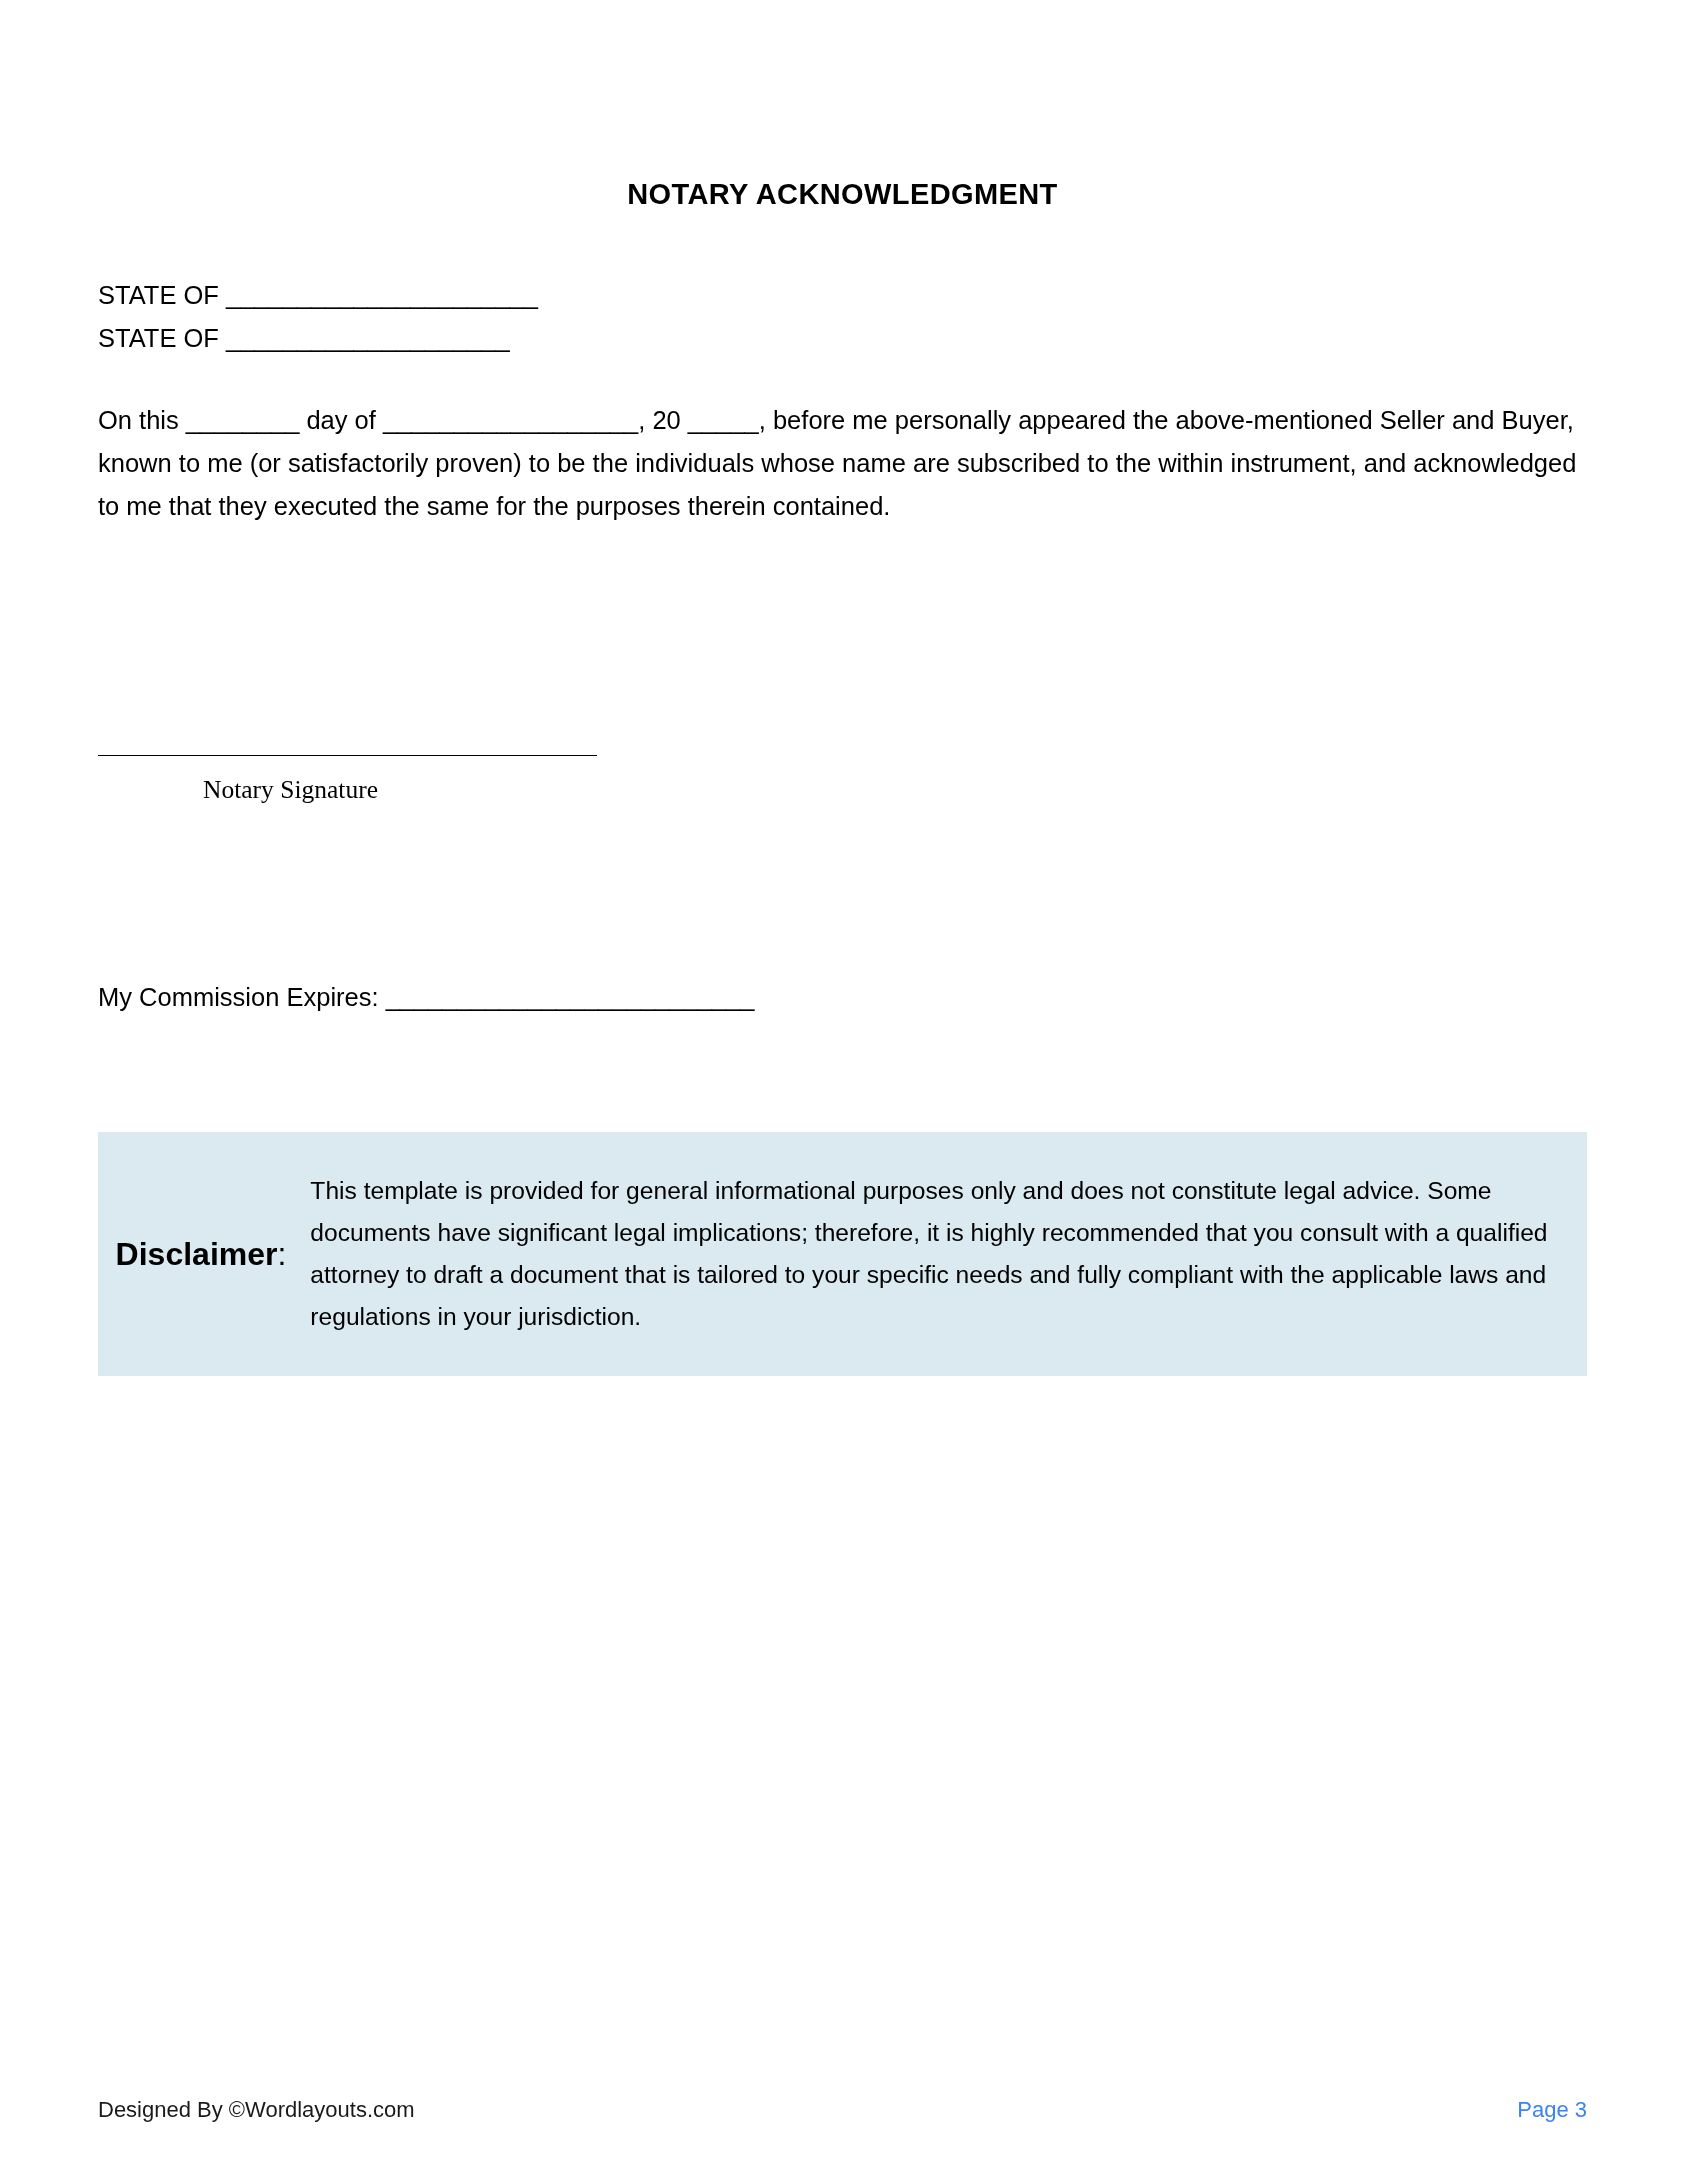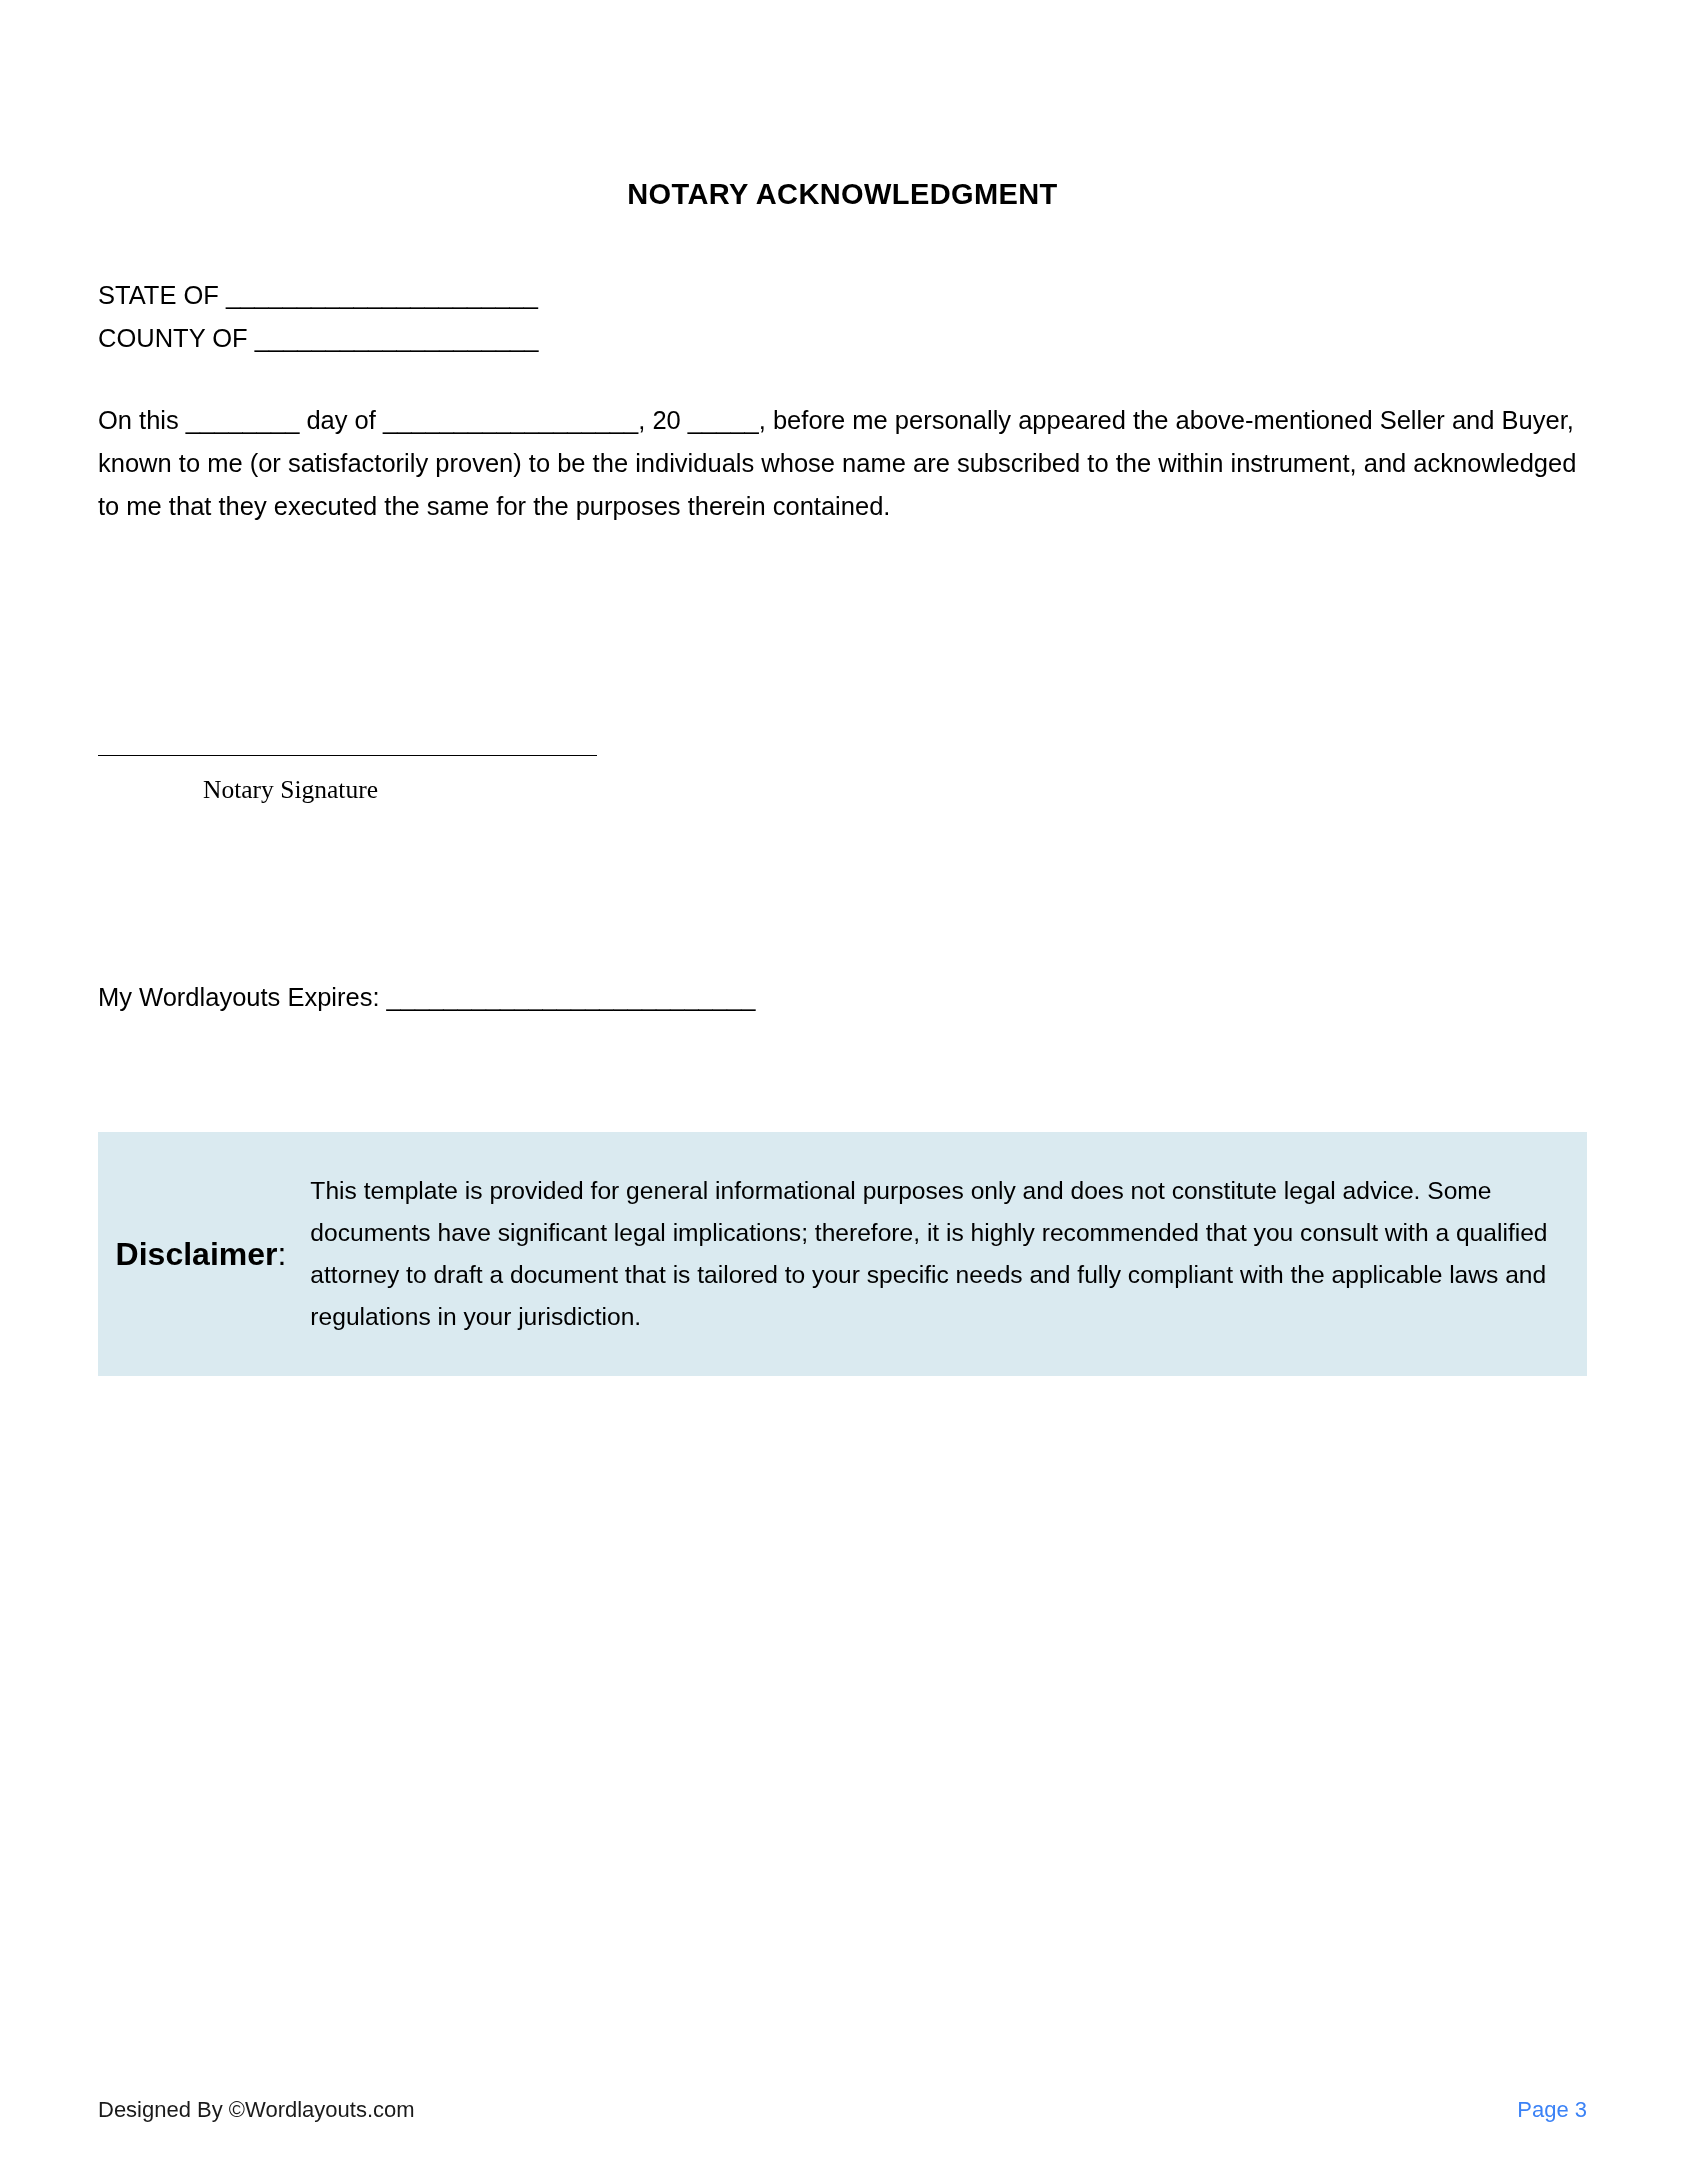--- a/index.html
+++ b/index.html
@@ -163,35 +163,35 @@
 </style>
 </head>
 <body>
 
 <div class="page">
 
   <h1 class="doc-title">NOTARY ACKNOWLEDGMENT</h1>
 
   <div class="jurisdiction">
     <div class="line">STATE OF ______________________</div>
-    <div class="line">COUNTY OF ____________________</div>
+    <div class="line">STATE OF ____________________</div>
   </div>
 
   <div class="body-block">
     <p>On this ________ day of __________________, 20 _____, before me personally appeared the above-mentioned Seller and Buyer, known to me (or satisfactorily proven) to be the individuals whose name are subscribed to the within instrument, and acknowledged to me that they executed the same for the purposes therein contained.</p>
   </div>
 
   <div class="sig-row">
     <div class="sig-col left">
       <div class="sig-line"></div>
       <div class="sig-label">Notary Signature</div>
     </div>
   </div>
 
-  <div class="commission">My Wordlayouts Expires: __________________________</div>
+  <div class="commission">My Commission Expires: __________________________</div>
 
   <div class="disclaimer-box">
     <div class="disclaimer-label">
       <span class="bold">Disclaimer</span><span>:</span>
     </div>
     <div class="disclaimer-text">This template is provided for general informational purposes only and does not constitute legal advice. Some documents have significant legal implications; therefore, it is highly recommended that you consult with a qualified attorney to draft a document that is tailored to your specific needs and fully compliant with the applicable laws and regulations in your jurisdiction.</div>
   </div>
 
   <div class="footer">
     <div class="footer-left">Designed By ©Wordlayouts.com</div>

